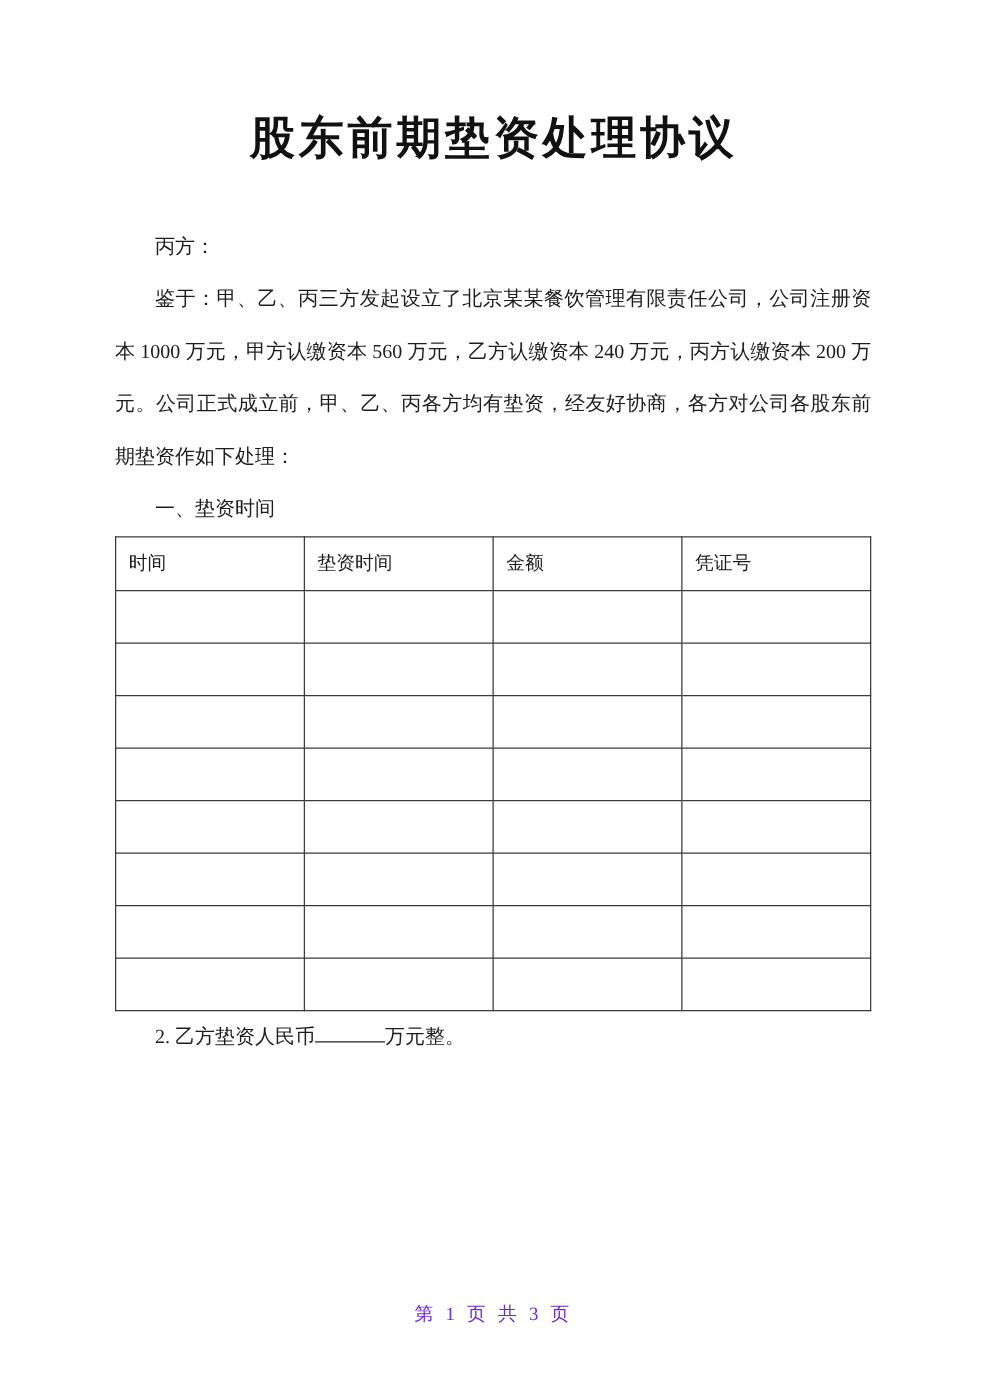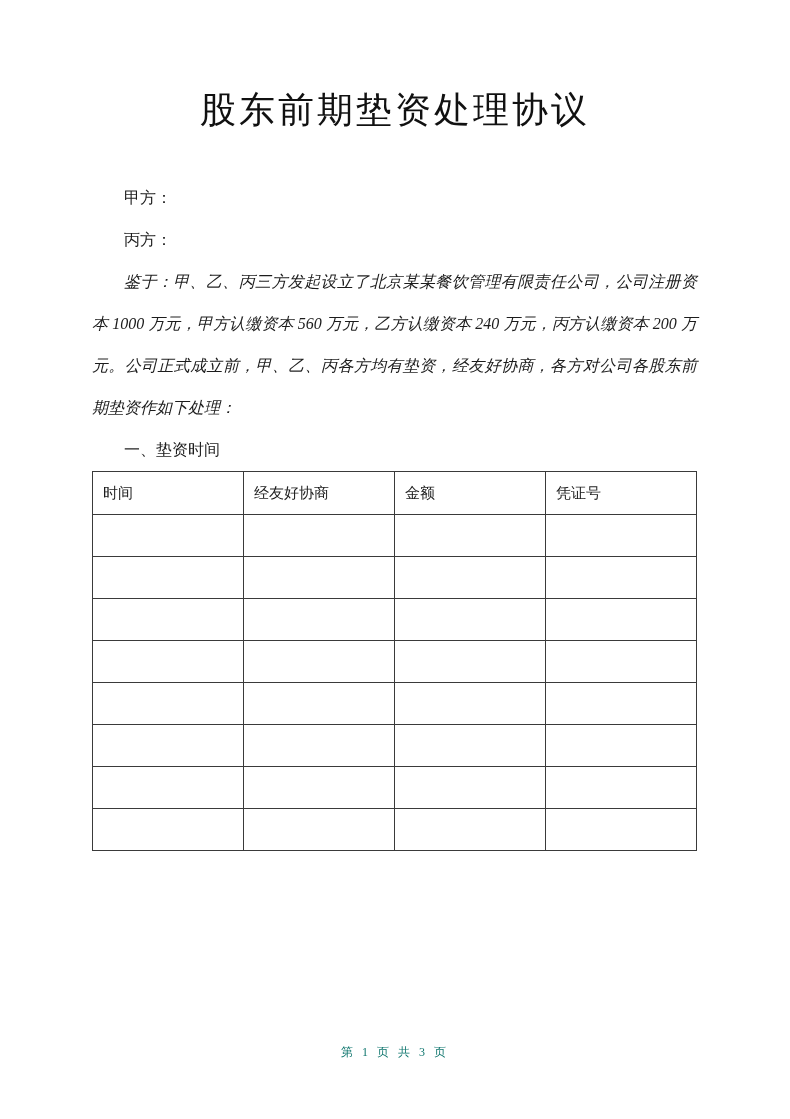--- a/index.html
+++ b/index.html
@@ -15,37 +15,36 @@
   .page {
     width: 790px;
     height: 1119px;
     background: #ffffff;
     position: relative;
   }
   .doc-title {
     padding-top: 90px;
     text-align: center;
     font-size: 36px;
-    font-weight: normal;
+    font-weight: bold;
     letter-spacing: 3px;
     line-height: 40px;
     color: #111111;
   }
   .content {
     margin: 0 93px 0 92px; 
     font-size: 16px;
     line-height: 42px;
   }
   .parties { margin-top: 47px; }
   .party-line { text-indent: 2em; }
   .preamble {
     text-indent: 2em;
     text-align: justify;
     text-justify: inter-ideograph;
-    font-style: italic;
   }
   .section-heading { text-indent: 2em; }
   .clause { text-indent: 2em; }
   .table-intro { text-indent: 2em; }
   .blank-line {
     display: inline-block;
     width: 56px;
     height: 14px;
     border-bottom: 1px solid #222222;
     vertical-align: baseline;
@@ -67,50 +66,49 @@
     color: #1c1c1c;
   }
   table.advance-table th { height: 38px; }
   table.advance-table td { height: 42px; }
   .page-footer {
     position: absolute;
     bottom: 58px;
     left: 0;
     width: 100%;
     text-align: center;
-    font-size: 12px;
+    font-size: 15px;
     letter-spacing: 3px;
-    color: #0f766e;
+    color: #6d28d9;
   }
 </style>
 </head>
 <body>
 
 <div class="page">
 
   <div class="doc-title">股东前期垫资处理协议</div>
 
   <div class="content">
 
     <div class="parties">
-      <div class="party-line">甲方：</div>
       <div class="party-line">丙方：</div>
     </div>
 
     <div class="preamble">鉴于：甲、乙、丙三方发起设立了北京某某餐饮管理有限责任公司，公司注册资本 1000 万元，甲方认缴资本 560 万元，乙方认缴资本 240 万元，丙方认缴资本 200 万元。公司正式成立前，甲、乙、丙各方均有垫资，经友好协商，各方对公司各股东前期垫资作如下处理：</div>
 
     <div class="section-heading">一、垫资时间</div>
 
 
 
     <table class="advance-table">
       <thead>
         <tr>
           <th>时间</th>
-          <th>经友好协商</th>
+          <th>垫资时间</th>
           <th>金额</th>
           <th>凭证号</th>
         </tr>
       </thead>
       <tbody id="table-body">
           <tr>
             <td></td>
             <td></td>
             <td></td>
             <td></td>
@@ -153,18 +151,21 @@
           </tr>
           <tr>
             <td></td>
             <td></td>
             <td></td>
             <td></td>
           </tr>
         </tbody>
     </table>
 
+    <div class="clause">
+      <span>2. 乙方垫资人民币</span><span class="blank-line"></span><span>万元整。</span>
+    </div>
 
   </div>
 
   <div class="page-footer">第 1 页 共 3 页</div>
 
 </div>
 
 </body></html>

